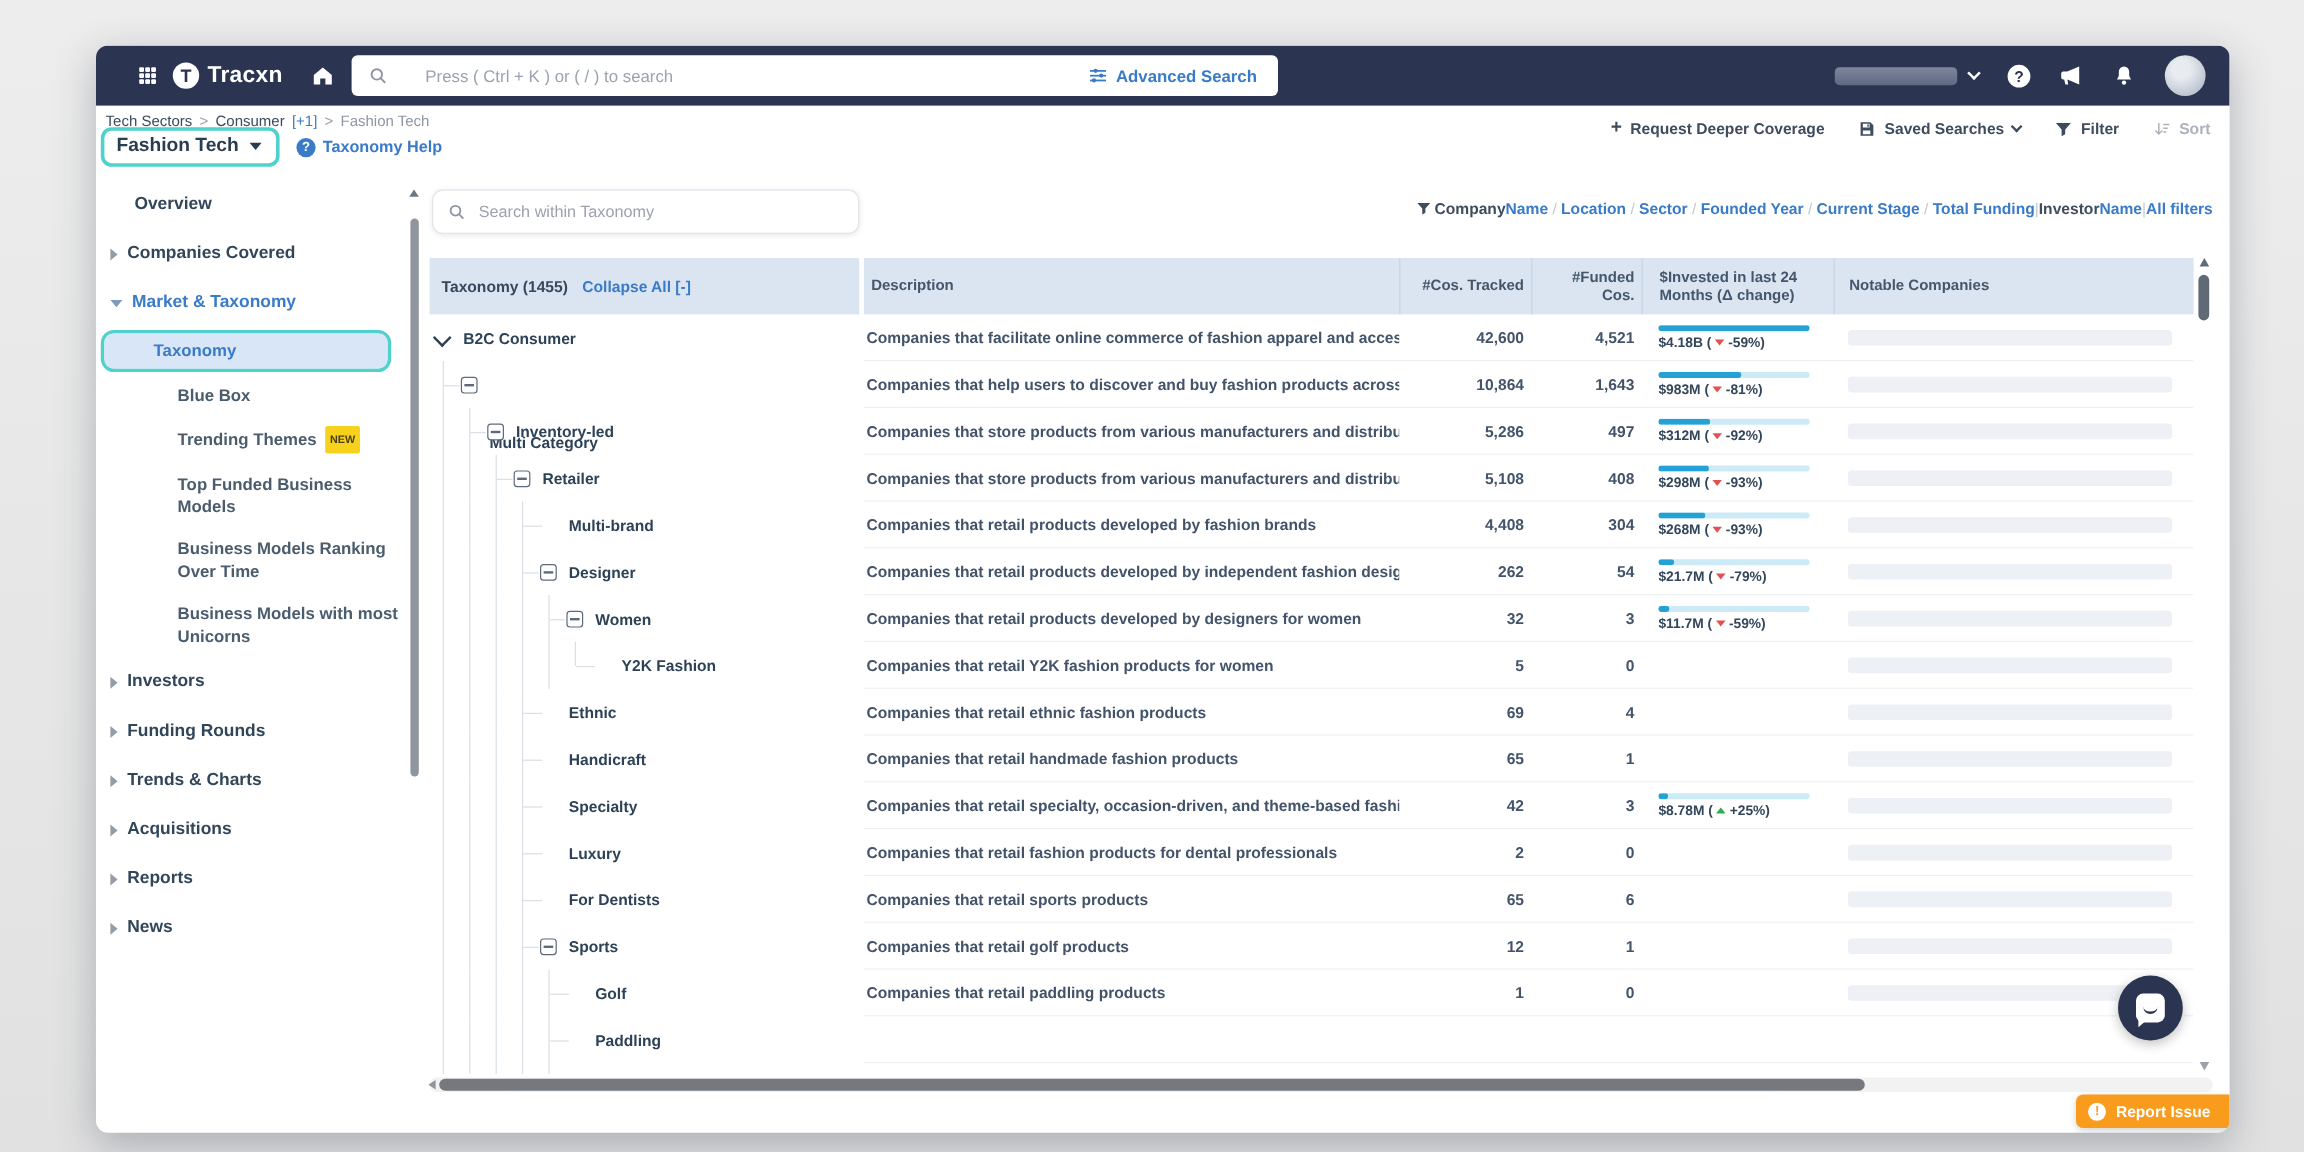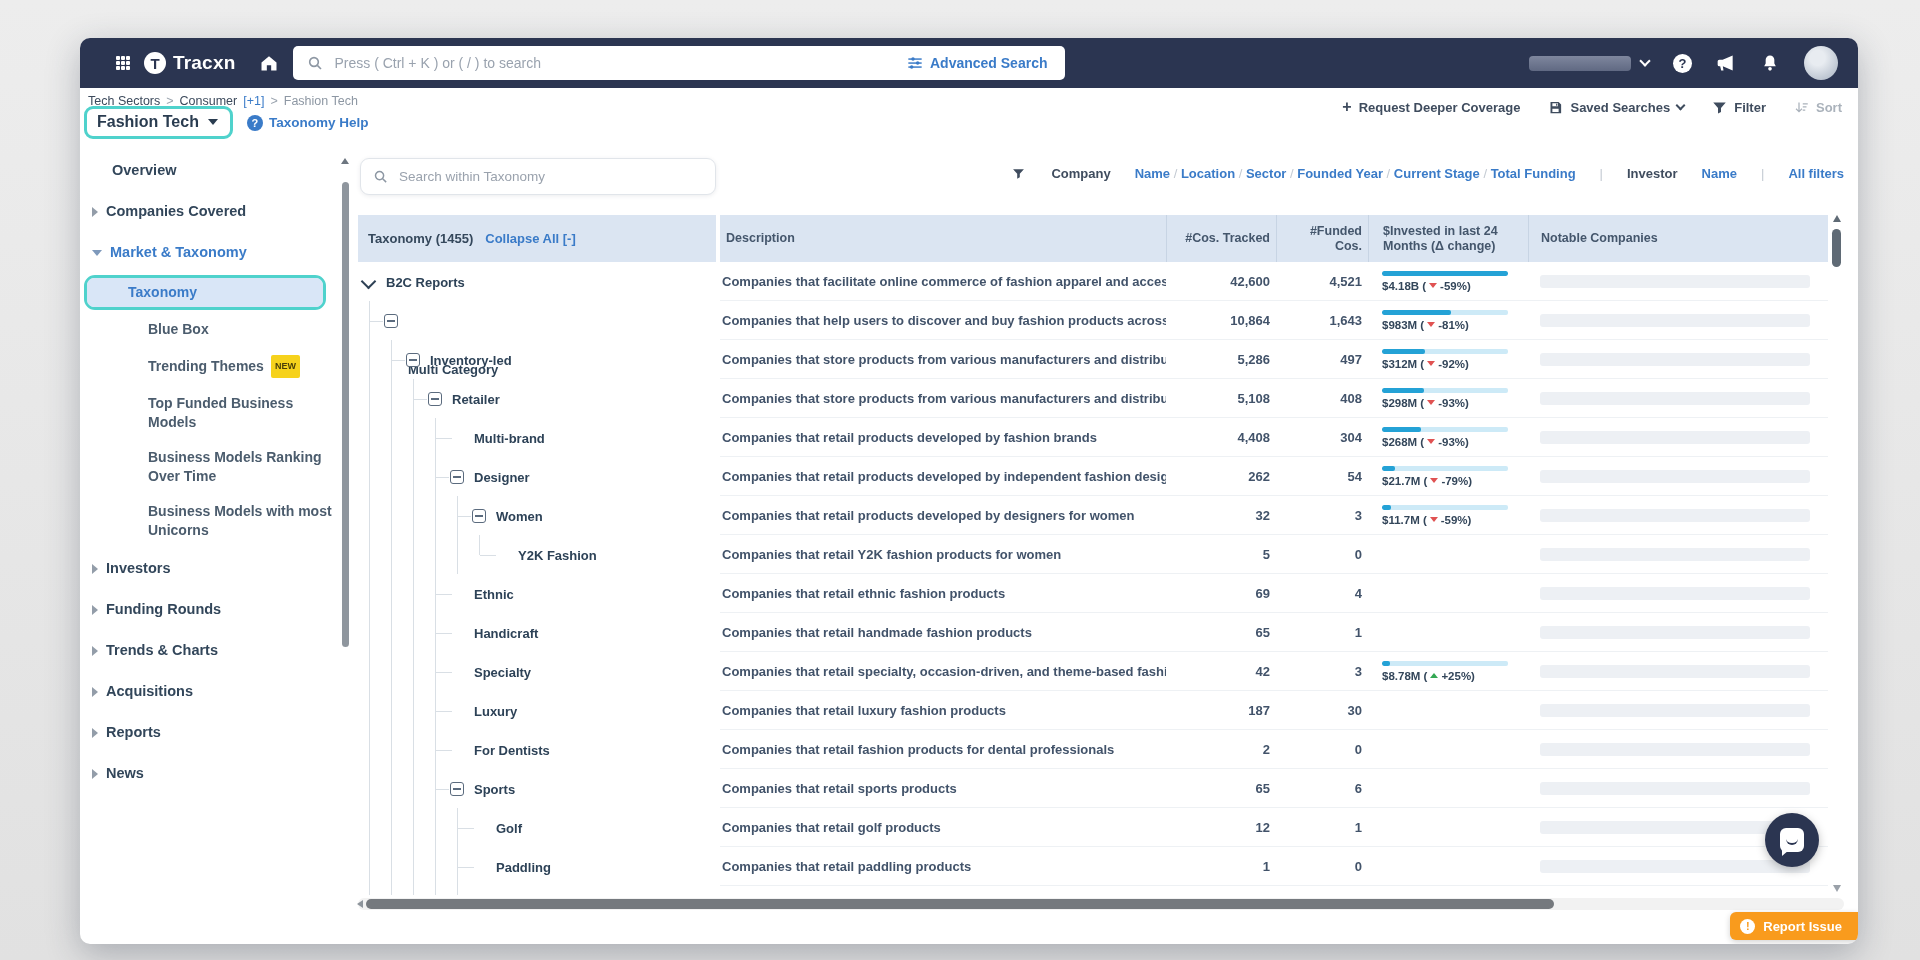--- a/index.html
+++ b/index.html
@@ -16,21 +16,21 @@
   .grid-icon i{position:absolute;width:4px;height:4px;background:#fff;border-radius:1px;}
   .logo{display:flex;align-items:center;gap:7px;margin-right:22px;}
   .logo-circle{width:22px;height:22px;border-radius:50%;background:#fff;color:#2b3551;
     font-weight:bold;font-size:15px;display:flex;align-items:center;justify-content:center;}
   .logo-text{color:#fff;font-size:19px;font-weight:bold;letter-spacing:.2px;}
   .nav-ic{width:20px;height:20px;fill:#fff;}
   .home-btn{margin:0 14px 0 2px;display:flex;}
   .searchbar{height:34px;flex:0 0 772px;background:#fff;border-radius:5px;display:flex;
     align-items:center;padding:0 14px;gap:9px;}
   .searchbar input{border:none;outline:none;flex:1;font-size:14px;color:#4d7c0f;
-    font-family:inherit;background:transparent;}
+    font-family:inherit;background:transparent;margin-left:20px;}
   .searchbar input::placeholder{color:#99a2ae;}
   .adv-search{display:flex;align-items:center;gap:7px;color:#3a7bc8;font-size:14px;
     font-weight:bold;white-space:nowrap;margin-right:4px;cursor:pointer;}
   .nav-right{margin-left:auto;display:flex;align-items:center;gap:24px;padding-right:4px;}
   .user-blur{width:102px;height:15px;border-radius:4px;opacity:.85;
     background:linear-gradient(#8d95ab,#69728b);}
   .chev{width:8px;height:8px;border-right:2px solid #fff;border-bottom:2px solid #fff;
     transform:rotate(45deg);margin-top:-4px;}
   .help-circle{width:19px;height:19px;border-radius:50%;background:#fff;color:#2b3551;
     font-size:13px;font-weight:bold;display:flex;align-items:center;justify-content:center;}
@@ -86,21 +86,21 @@
     border-right:4px solid transparent;border-bottom:6px solid #6d7680;}
 
   
   .main{position:absolute;left:276px;top:104px;right:0;bottom:0;}
   .tx-search{position:absolute;left:4px;top:16px;width:356px;height:37px;background:#fff;
     border:1px solid #e1e5ea;border-radius:9px;box-shadow:0 1px 4px rgba(60,70,90,.10);
     display:flex;align-items:center;gap:9px;padding:0 12px;}
   .tx-search input{border:none;outline:none;flex:1;font-size:13.5px;color:#3c4a5c;
     font-family:inherit;background:transparent;}
   .tx-search input::placeholder{color:#9aa2ad;}
-  .filterbar{position:absolute;right:14px;top:24px;display:flex;align-items:center;gap:24px;
+  .filterbar{position:absolute;right:14px;top:24px;display:flex;align-items:center;gap:0;
     font-size:13px;font-weight:bold;color:#3f4c5e;white-space:nowrap;}
   .filterbar svg{width:13px;height:13px;fill:#3f4c5e;margin-right:2px;}
   .filterbar a{color:#3a7bc8;text-decoration:none;cursor:pointer;}
   .filterbar .fsep{color:#c3cad2;font-weight:normal;}
 
   .panel-head{position:absolute;top:73px;height:47px;background:#dbe5f2;}
   .tree-head{left:2px;width:358px;display:flex;align-items:center;gap:12px;padding-left:10px;
     font-size:13px;}
   .tree-head .t{font-weight:bold;color:#35485c;}
   .tree-head .c{color:#3a7bc8;font-weight:bold;cursor:pointer;}
@@ -369,21 +369,21 @@
       <div class="th">Description</div>
       <div class="th r bl">#Cos. Tracked</div>
       <div class="th r bl">#Funded Cos.</div>
       <div class="th bl pad">$Invested in last 24 Months (Δ change)</div>
       <div class="th bl" style="padding-left:12px">Notable Companies</div>
     </div>
 
     <div class="tree-rows" id="tree-rows">
         <div class="tree-row">
           <div class="node-icon chevron" style="left: 4px;"></div>
-          <div class="node-label" style="left: 28px;">B2C Reports</div>
+          <div class="node-label" style="left: 28px;">B2C Consumer</div>
         </div>
         <div class="tree-row">
           <div class="guide" style="left: 11px;"></div>
           <div class="dash" style="left: 12px; width: 13px;"></div>
           <div class="node-icon minus" style="left: 26px;"></div>
           <div class="node-label" style="left: 50px; margin-top: 48px;">Multi Category</div>
         </div>
         <div class="tree-row">
           <div class="guide" style="left: 11px;"></div>
           <div class="guide" style="left: 33px;"></div>
@@ -672,29 +672,20 @@
           <div class="td inv">
             <div class="invbar">
               <div class="fill" style="width: 6%;"></div>
             </div>
             <div class="invtxt">
               <span>$8.78M (</span>
               <div class="tri up"></div>
               <span>+25%)</span>
             </div>
           </div>
-          <div class="td notable">
-            <div class="ph"></div>
-          </div>
-        </div>
-        <div class="trow">
-          <div class="td desc">Companies that retail luxury fashion products</div>
-          <div class="td num">187</div>
-          <div class="td num">30</div>
-          <div class="td inv"></div>
           <div class="td notable">
             <div class="ph"></div>
           </div>
         </div>
         <div class="trow">
           <div class="td desc">Companies that retail fashion products for dental professionals</div>
           <div class="td num">2</div>
           <div class="td num">0</div>
           <div class="td inv"></div>
           <div class="td notable">

